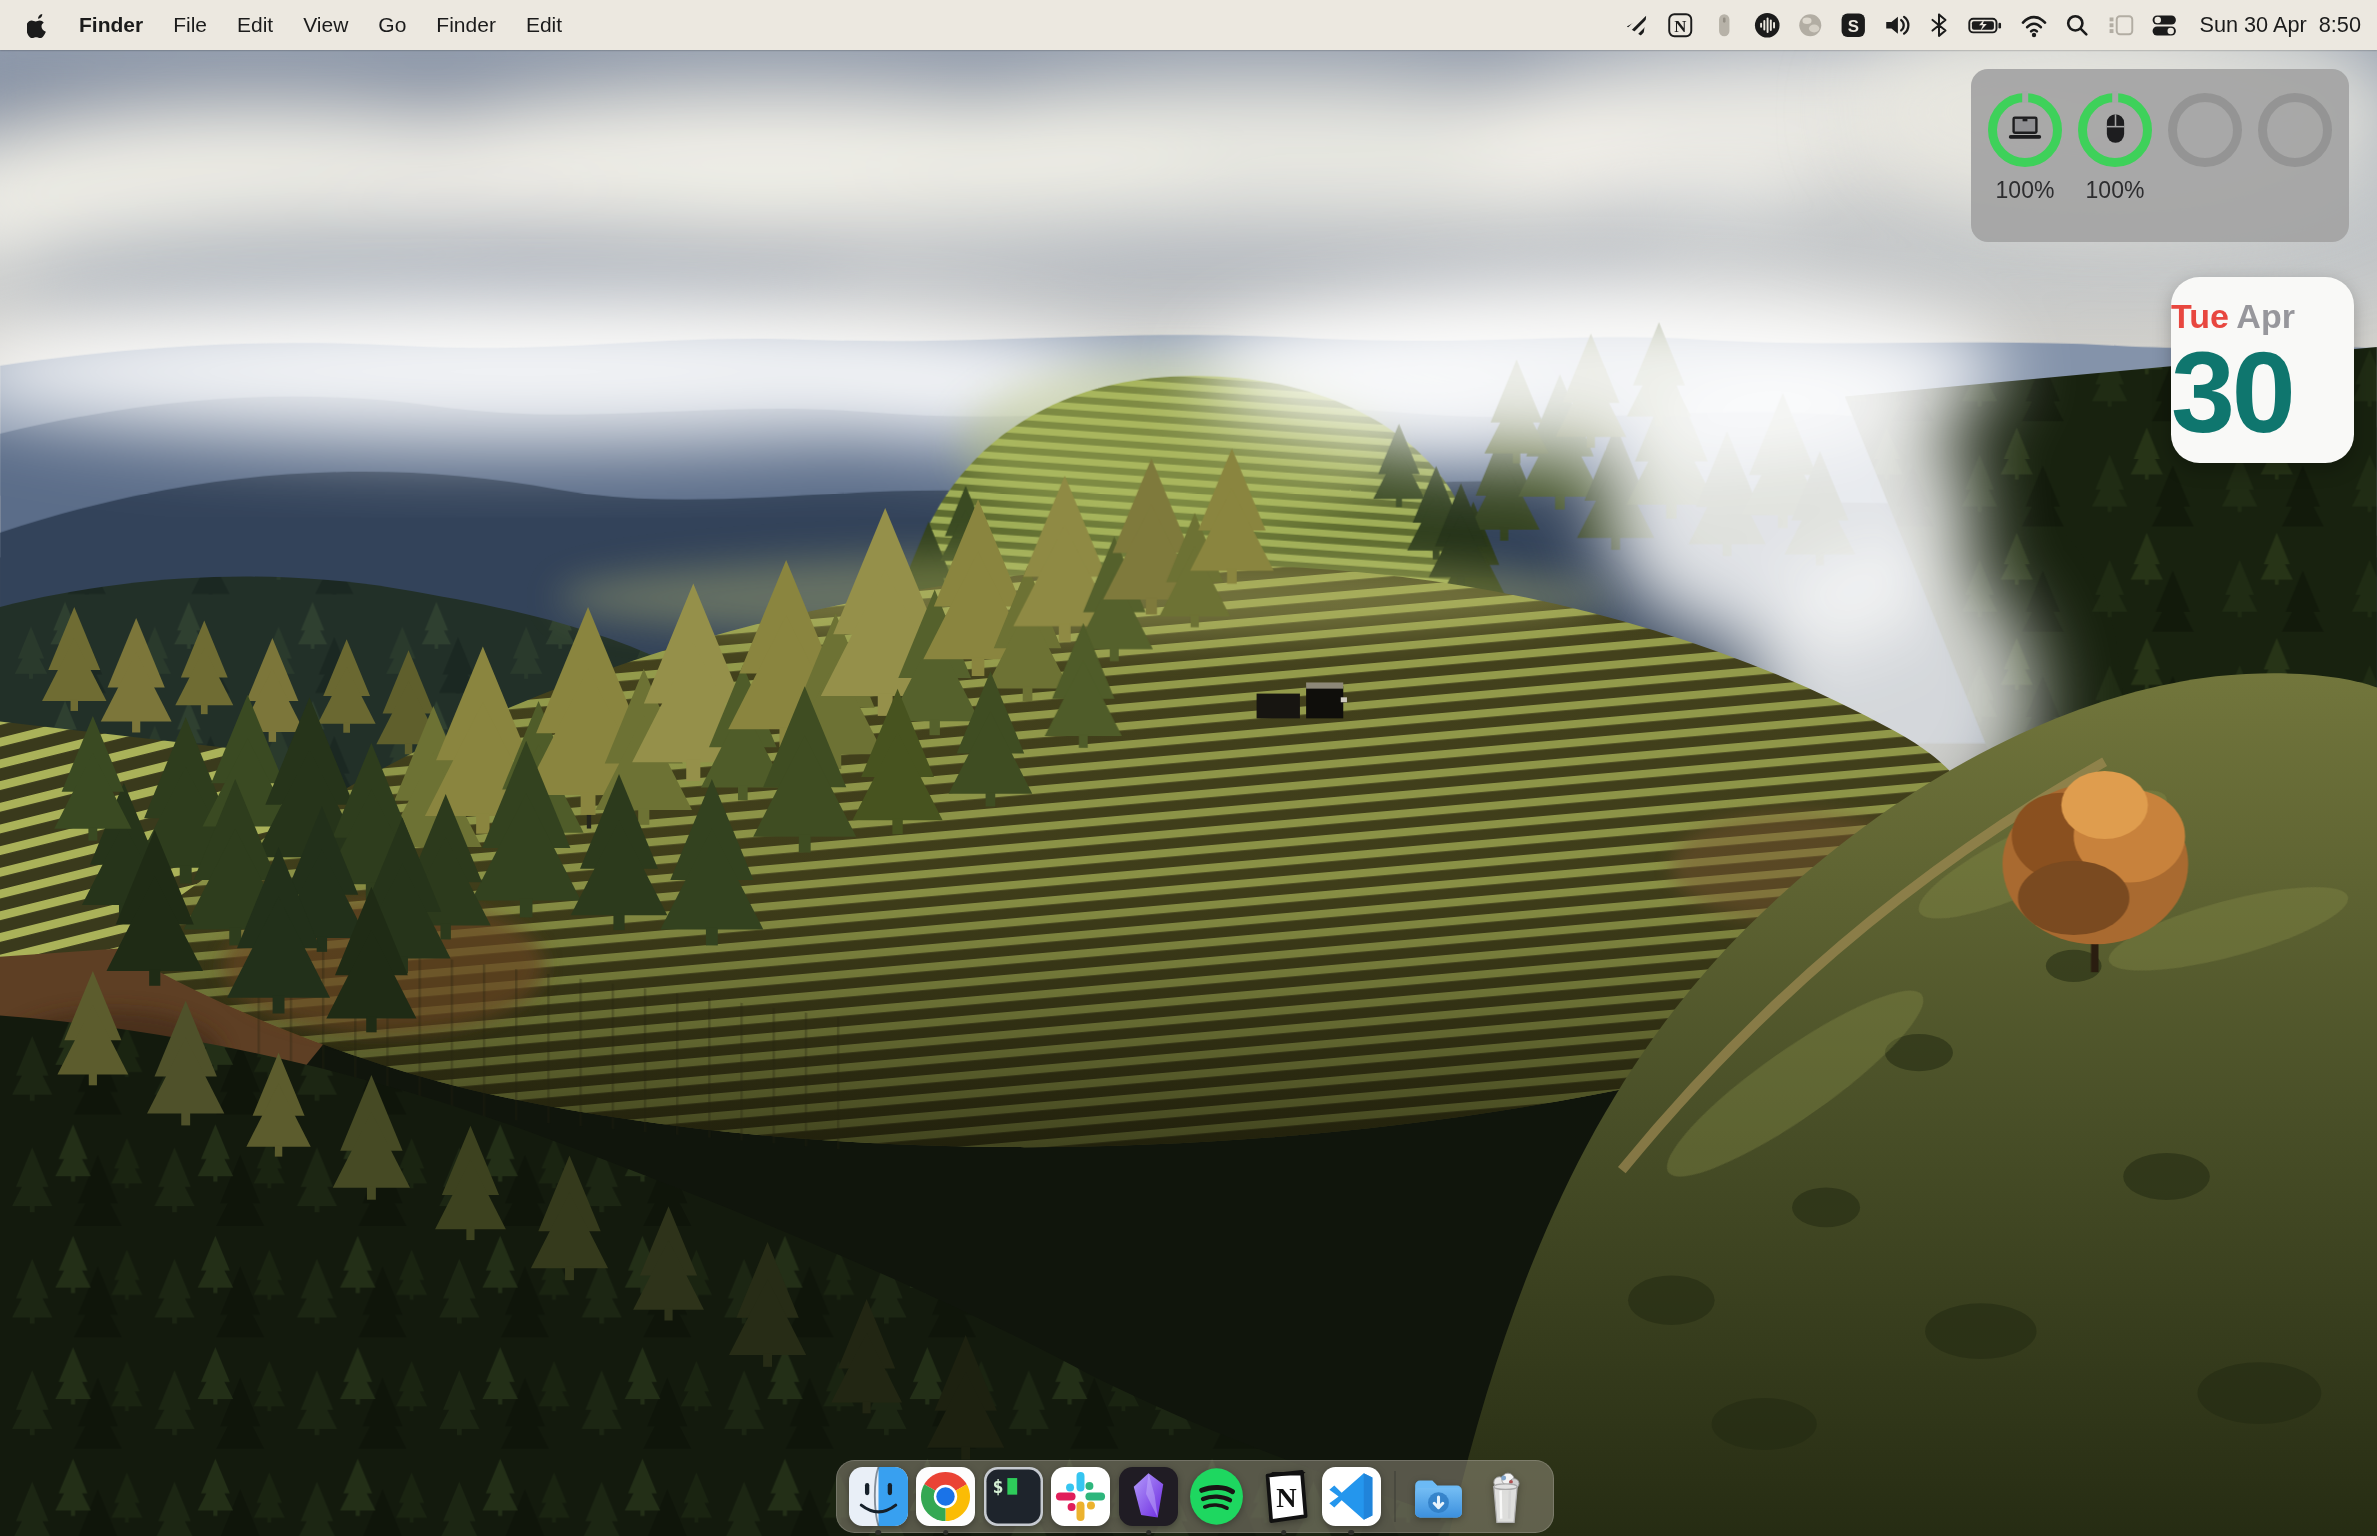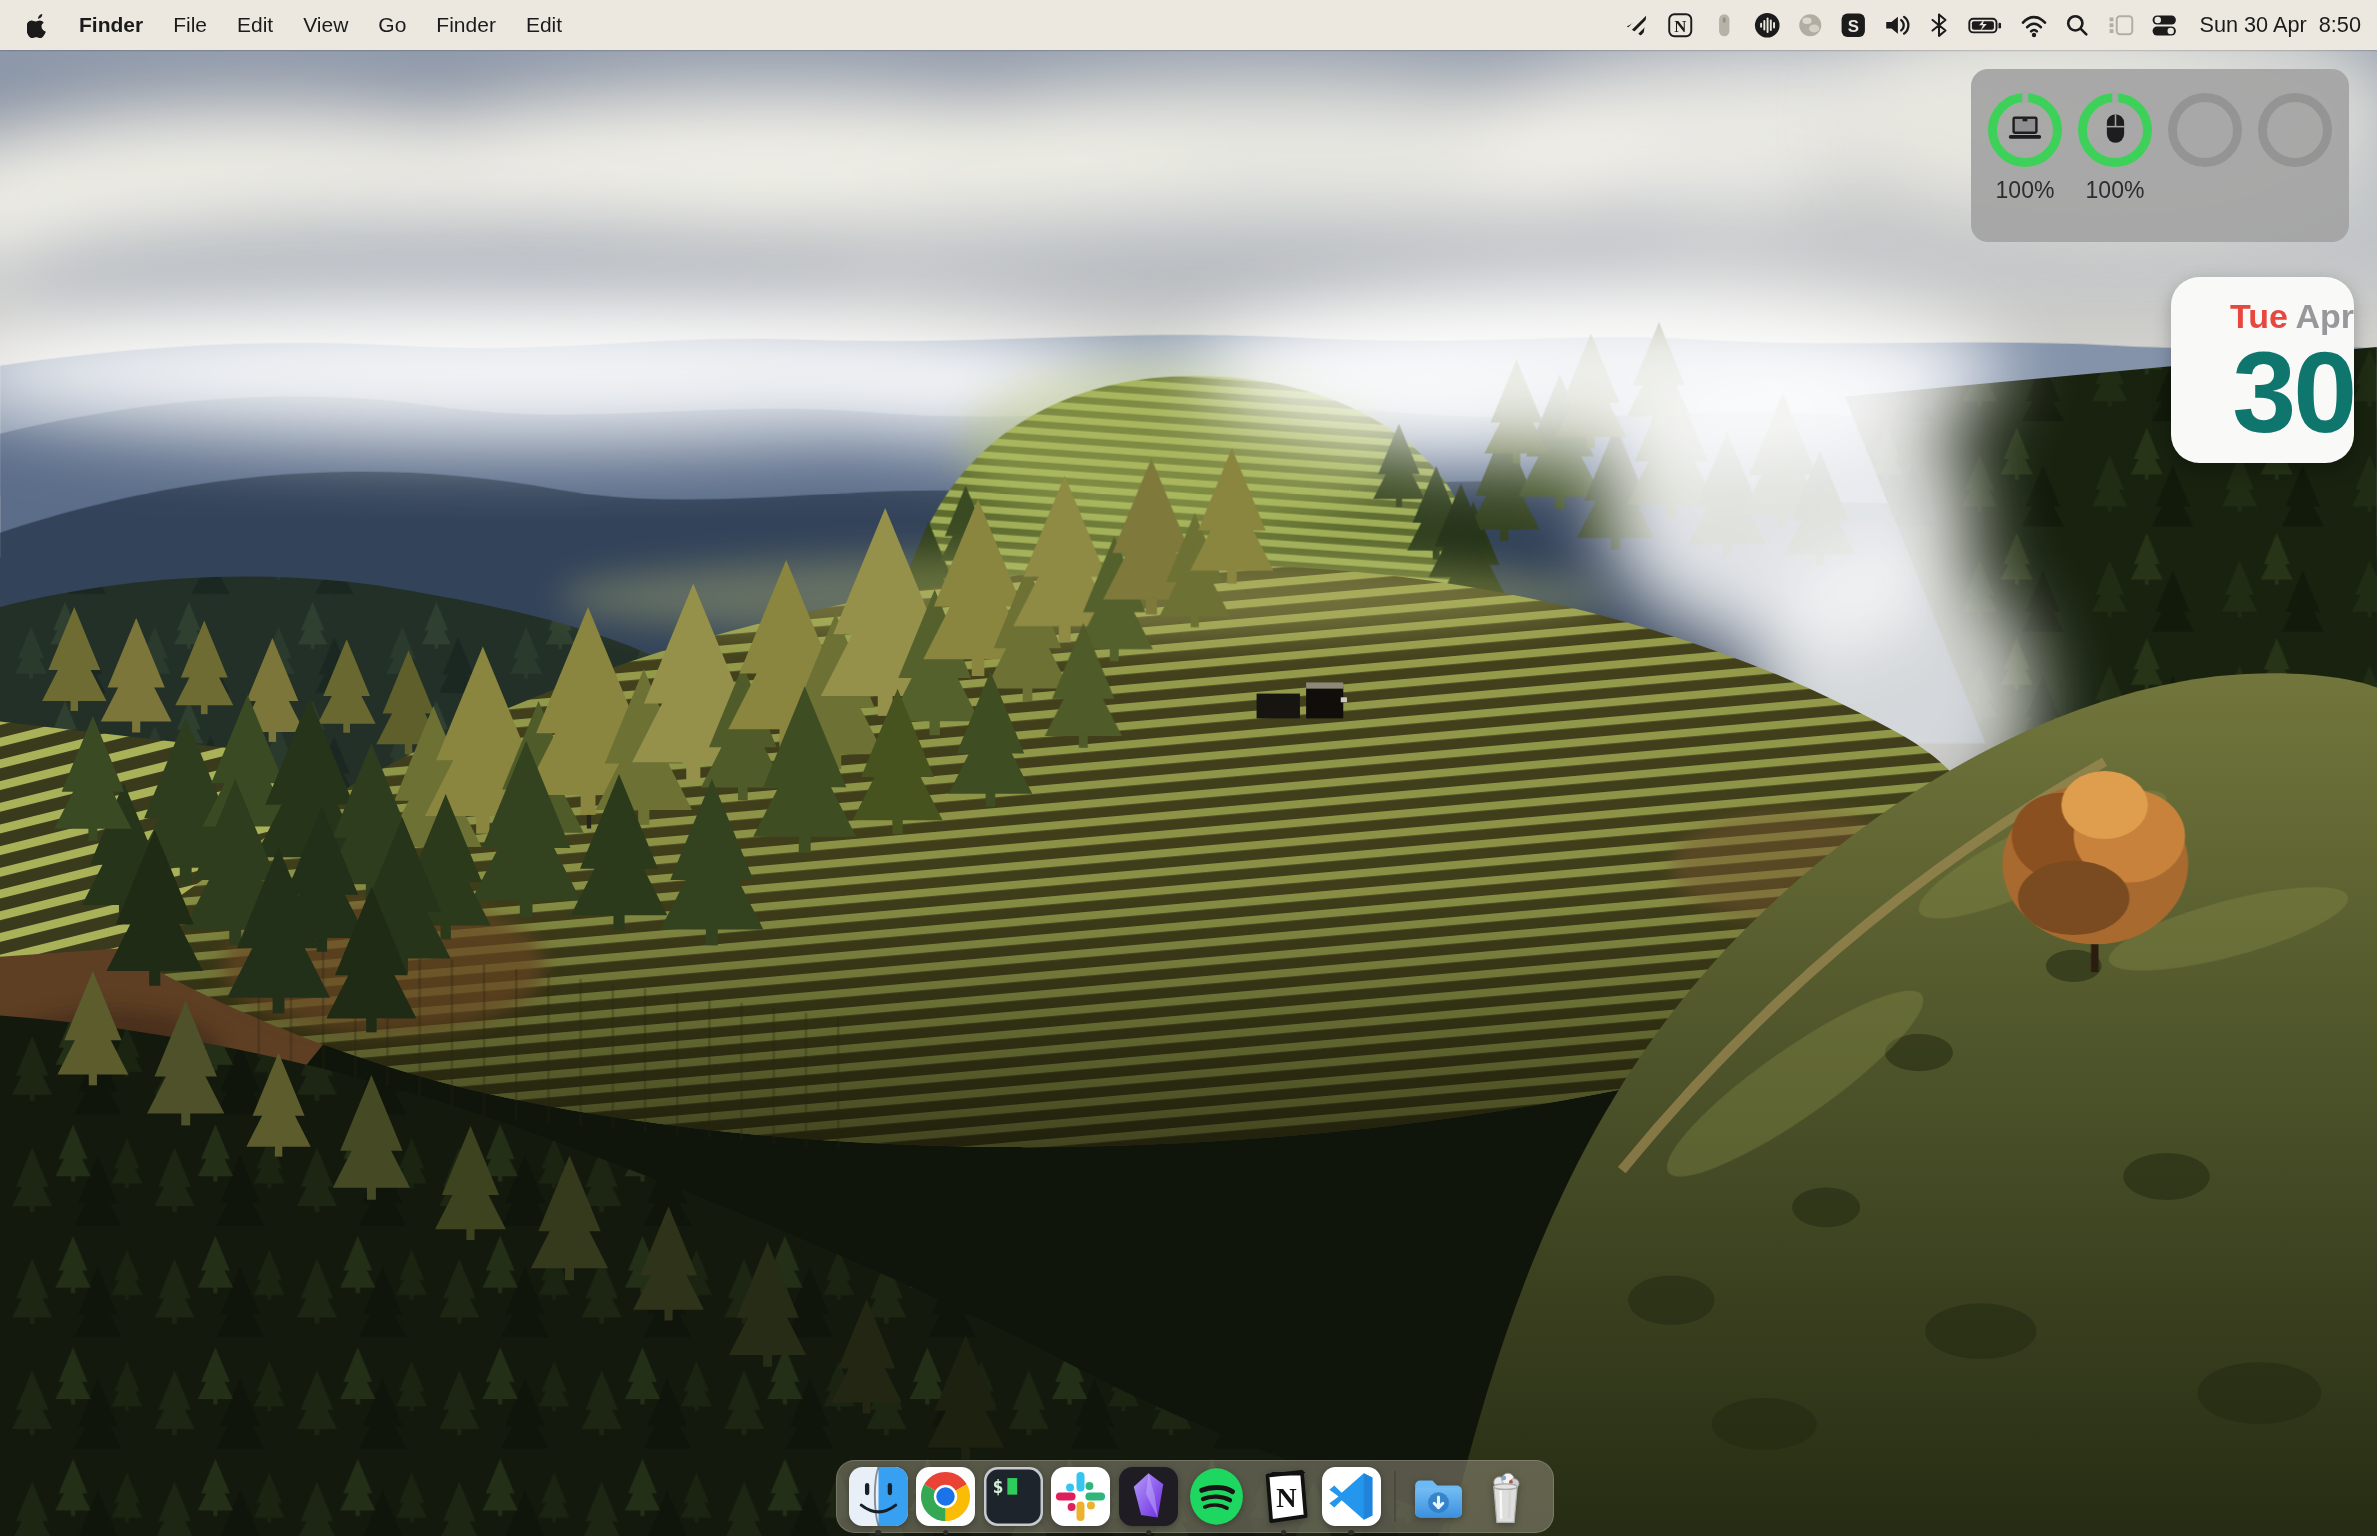--- a/index.html
+++ b/index.html
@@ -27,21 +27,21 @@
   .ring{width:74px;height:74px;border-radius:50%;border:9.3px solid;box-sizing:border-box;
     display:flex;align-items:center;justify-content:center;position:relative;}
   .ring.active{border-color:#3ed15a;}
   .ring.active::after{content:"";position:absolute;top:-10.5px;left:50%;transform:translateX(-50%);
     width:5.6px;height:11.8px;background:#a6a6a6;}
   .ring.inactive{border-color:rgba(125,125,125,.45);}
   .bat-label{margin-top:10px;font-size:23px;color:#2d2d2f;height:27px;}
 
   
   .calendar-widget{position:absolute;left:2171px;top:277px;width:183px;height:186px;
-    background:#f9f9f7;border-radius:28.5px;text-align:right;box-sizing:border-box;padding-top:20px;
+    background:#f9f9f7;border-radius:28.5px;text-align:left;box-sizing:border-box;padding-top:20px;
     box-shadow:0 6.2px 18.6px rgba(0,0,0,.25);z-index:5;}
   .cal-top{font-size:34px;font-weight:700;}
   .cal-weekday{color:#e8473f;}
   .cal-month{color:#97979c;margin-left:7.4px;}
   .cal-day{font-size:115px;font-weight:600;color:#0f766e;line-height:1.02;letter-spacing:-3.1px;margin-top:-2.5px;}
 
   
   .dock{position:absolute;left:836px;top:1460px;width:718px;height:73px;
     background:rgba(146,140,123,.55);border:0.6px solid rgba(255,255,255,.16);border-radius:18.6px;
     display:flex;align-items:center;box-sizing:border-box;padding:0 7.4px;z-index:5;}

